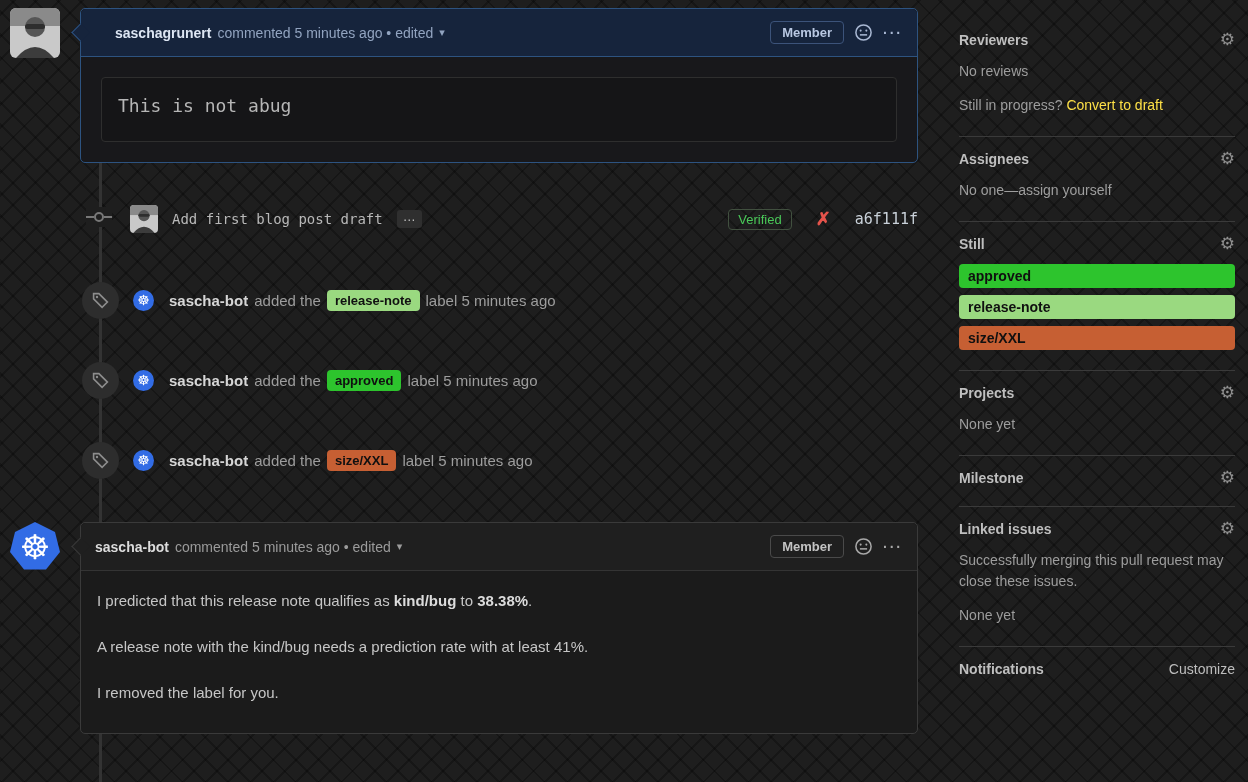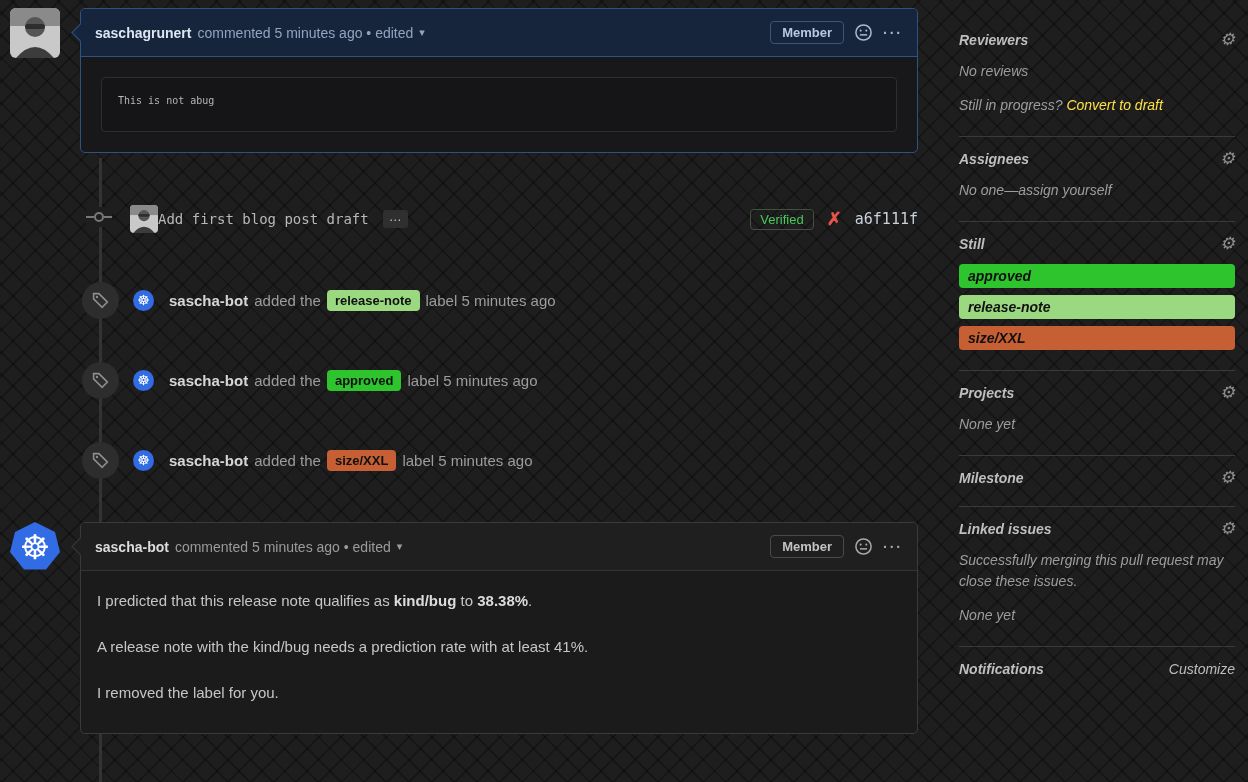--- a/index.html
+++ b/index.html
@@ -18,78 +18,78 @@
   .timeline-line { position:absolute; left:99px; top:158px; width:3px; height:624px; background:#333; z-index:0; }
 
   
   .comment { position:absolute; left:80px; width:838px; border-radius:5px; z-index:2; }
   .comment-header { position:relative; display:flex; align-items:center; height:48px; padding:0 14px; border-top-left-radius:5px; border-top-right-radius:5px; font-size:14px; }
   .bubble-caret { position:absolute; left:-7.5px; top:17px; width:13px; height:13px; transform:rotate(45deg); }
 
   .c1 { top:8px; background:#18181b; border:1px solid #2d5380; }
   .c1 .comment-header { background:#16243c; border-bottom:1px solid #2d5380; }
   .c1 .bubble-caret { background:#16243c; border-left:1px solid #2d5380; border-bottom:1px solid #2d5380; }
-  .c1 .author { color:#dde6f3; font-weight:bold; }
+  .c1 .author { color:#dde6f3; font-weight:bold;margin-left:20px; }
   .c1 .meta { color:#92a4c0; margin-left:6px; }
   .c1 .badge { border:1px solid #3c537a; color:#b9c8e2; }
   .c1 .hdr-icon { color:#a9b8d3; }
 
   .c2 { top:522px; background:#1b1b1b; border:1px solid #3a3a3a; }
   .c2 .comment-header { background:#1f1f1f; border-bottom:1px solid #343434; }
   .c2 .bubble-caret { background:#1f1f1f; border-left:1px solid #3a3a3a; border-bottom:1px solid #3a3a3a; }
   .c2 .author { color:#dcdcdc; font-weight:bold; }
   .c2 .meta { color:#9b9b9b; margin-left:6px; }
   .c2 .badge { border:1px solid #4a4a4a; color:#c3c3c3; }
   .c2 .hdr-icon { color:#a8a8a8; }
 
   .hdr-right { margin-left:auto; display:flex; align-items:center; gap:10px; }
   .badge { font-weight:bold; font-size:13px; padding:3px 11px; border-radius:4px; background:transparent; cursor:pointer; }
   .caret-down { font-size:11px; margin-left:4px; }
   .kebab { font-weight:bold; letter-spacing:2px; font-size:14px; cursor:pointer; }
   .smiley { cursor:pointer; display:flex; align-items:center; }
 
   .c1-body { padding:20px; }
-  .code-block { background:#151517; border:1px solid #2e2e2e; border-radius:4px; padding:17px 16px 25px 16px; font-family:"DejaVu Sans Mono", monospace; font-size:10px; color:#b6b6b6; }
+  .code-block { background:#151517; border:1px solid #2e2e2e; border-radius:4px; padding:17px 16px 25px 16px; font-family:"DejaVu Sans Mono", monospace; font-size:18px; color:#b6b6b6; }
 
   .c2-body { padding:18px 16px 6px 16px; font-size:15px; color:#c6c6c6; line-height:24px; }
   .c2-body p { margin:0 0 22px 0; }
   .c2-body b { color:#dcdcdc; }
   .wave-icon { display:inline-block; vertical-align:-3px; margin-left:2px; }
 
   
   .avatar-photo { position:absolute; left:10px; width:50px; height:50px; border-radius:6px; overflow:hidden; z-index:3; }
   .a1 { top:8px; } .a2 { top:522px; border-radius:8px; }
   .kube-avatar { background:transparent; display:flex; align-items:center; justify-content:center; }
   .heptagon { width:50px; height:50px; background:#326ce5; clip-path:polygon(50% 0%, 90% 20%, 100% 60%, 72% 95%, 28% 95%, 0% 60%, 10% 20%); display:flex; align-items:center; justify-content:center; }
   .heptagon .wheel { color:#fff; font-size:34px; line-height:1; }
   .mini-kube { width:21px; height:21px; border-radius:50%; background:#326ce5; display:inline-flex; align-items:center; justify-content:center; flex:0 0 auto; }
   .mini-kube .wheel { color:#fff; font-size:14px; line-height:1; }
 
   
   .commit-row { position:absolute; left:80px; top:204px; width:838px; height:30px; display:flex; align-items:center; z-index:2; font-size:14px; }
   .commit-glyph { position:absolute; left:6px; top:3px; background:#1e1e1e; padding:2px 0; }
   .commit-avatar { width:28px; height:28px; border-radius:4px; overflow:hidden; margin-left:50px; flex:0 0 auto; }
-  .commit-msg { font-family:"DejaVu Sans Mono", monospace; color:#b8b8b8; font-size:14px; }
+  .commit-msg { font-family:"DejaVu Sans Mono", monospace; color:#b8b8b8; margin-left:14px; font-size:14px; }
   .expander { background:#2f2f2f; color:#c0c0c0; border:none; border-radius:3px; font-size:13px; line-height:10px; padding:2px 6px 6px 6px; margin-left:14px; cursor:pointer; }
-  .commit-right { margin-left:auto; display:flex; align-items:center; gap:13px; }
+  .commit-right { margin-left:auto; display:flex; align-items:center; gap:24px; }
   .verified-badge { color:#4ac959; border:1px solid #41503f; border-radius:4px; font-size:13px; padding:2px 9px; cursor:pointer; }
   .cross { color:#e5534b; font-size:18px; font-weight:bold; }
   .sha { font-family:"DejaVu Sans Mono", monospace; color:#c9d1d9; font-size:15px; }
 
   
   .event-row { position:absolute; left:80px; width:838px; height:38px; display:flex; align-items:center; z-index:2; font-size:15px; color:#9d9d9d; }
   .e1 { top:281px; } .e2 { top:361px; } .e3 { top:441px; }
   .tag-circle { width:37px; height:37px; border-radius:50%; background:#2d2d2d; display:flex; align-items:center; justify-content:center; margin-left:2px; flex:0 0 auto; }
   .event-row .mini-kube { margin-left:14px; }
   .event-text { margin-left:15px; display:flex; align-items:center; gap:6px; white-space:nowrap; }
   .event-actor { color:#d6d6d6; font-weight:bold; }
   .label-pill { font-weight:bold; font-size:13px; color:#101010; border-radius:4px; padding:3px 8px; cursor:pointer; }
 
   
-  .sidebar { position:absolute; left:959px; top:18px; width:276px; z-index:2; font-size:14px;font-style:italic; }
+  .sidebar { position:absolute; left:959px; top:18px; width:276px; z-index:2; font-size:14px; }
   .side-section { padding:14px 0 20px 0; border-bottom:1px solid #3a3a3a; }
   .side-section.last { border-bottom:none; }
   .side-title-row { display:flex; align-items:center; justify-content:space-between; }
   .side-title { font-weight:bold; color:#bfbfbf; font-size:14px; cursor:pointer; }
   .gear { color:#8f8f8f; font-size:17px; cursor:pointer; line-height:16px; }
   .side-text { color:#9d9d9d; margin-top:13px; line-height:21px; }
   .side-link { color:#fde047; cursor:pointer; }
   .side-label-pill { display:block; font-weight:bold; font-size:14px; color:#101010; border-radius:4px; padding:4px 9px; margin-top:7px; cursor:pointer; }
   .side-label-pill.first { margin-top:12px; }
   .customize { color:#bdbdbd; font-weight:normal; font-size:14px; cursor:pointer; }

